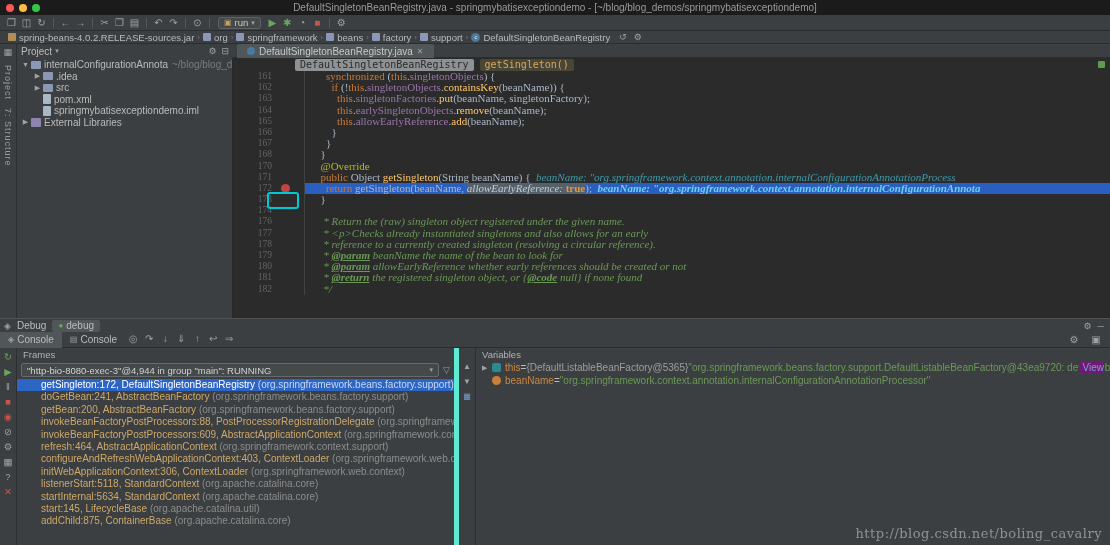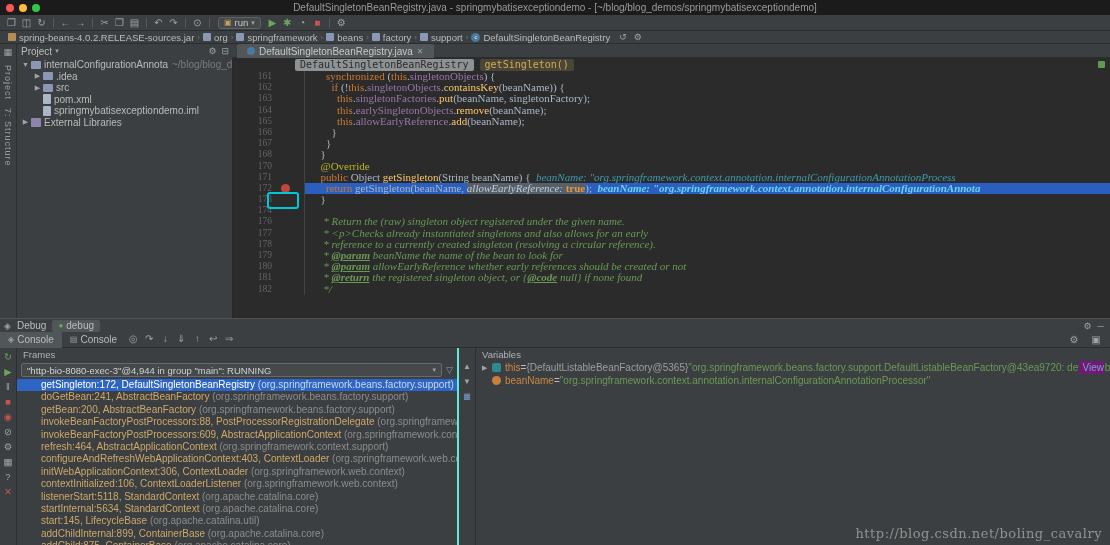--- a/index.html
+++ b/index.html
@@ -118,21 +118,21 @@
   .step-ico{display:inline-block;width:16px;text-align:center;font-size:10px;color:#9da2a6;margin-top:1px;}
   .step-ico:first-of-type{margin-left:10px;}
   .dt-right{margin-left:auto;display:flex;gap:6px;padding-right:6px;}
   .dt-right .step-ico{margin:0;}
 
   .debug-body{position:absolute;left:0;top:348px;width:100%;bottom:0;background:#3c3f41;}
   .dstrip{position:absolute;left:0;top:0;bottom:0;width:17px;border-right:1px solid #2c2e30;
     display:flex;flex-direction:column;align-items:center;padding-top:3px;gap:4px;}
   .ds-ico{font-size:9.5px;color:#9da2a6;height:11px;line-height:11px;}
 
-  .frames{position:absolute;left:17px;top:0;bottom:0;width:442px;border-right:2px solid #5eead4;overflow:hidden;}
+  .frames{position:absolute;left:17px;top:0;bottom:0;width:442px;border-right:5px solid #5eead4;overflow:hidden;}
   .frames-title,.vars-title{height:13px;line-height:13px;padding-left:6px;font-size:9.5px;color:#b0b3b5;}
   .thread-row{height:18px;display:flex;align-items:center;padding:0 4px;gap:4px;}
   .thread-combo{flex:1;height:14px;background:#45494a;border:1px solid #646a6d;border-radius:2px;
     display:flex;align-items:center;justify-content:space-between;padding:0 5px;font-size:9.5px;color:#cfd2d4;
     white-space:nowrap;overflow:hidden;}
   .thread-arrow{font-size:7px;color:#9da2a6;margin-left:4px;}
   .funnel{font-size:9px;color:#7ba1d0;}
   .frame-list{overflow:hidden;}
   .frow{height:12.4px;line-height:12.4px;padding-left:24px;white-space:nowrap;overflow:hidden;font-size:10px;}
   .frow .loc{color:#cda869;}
@@ -452,25 +452,23 @@
       </div>
       <div class="frame-list">
           <div class="frow sel"><span class="loc">getSingleton:172, DefaultSingletonBeanRegistry </span><span class="pkg">(org.springframework.beans.factory.support)</span></div>
           <div class="frow"><span class="loc">doGetBean:241, AbstractBeanFactory </span><span class="pkg">(org.springframework.beans.factory.support)</span></div>
           <div class="frow"><span class="loc">getBean:200, AbstractBeanFactory </span><span class="pkg">(org.springframework.beans.factory.support)</span></div>
           <div class="frow"><span class="loc">invokeBeanFactoryPostProcessors:88, PostProcessorRegistrationDelegate </span><span class="pkg">(org.springframework.context.support)</span></div>
           <div class="frow"><span class="loc">invokeBeanFactoryPostProcessors:609, AbstractApplicationContext </span><span class="pkg">(org.springframework.context.support)</span></div>
           <div class="frow"><span class="loc">refresh:464, AbstractApplicationContext </span><span class="pkg">(org.springframework.context.support)</span></div>
           <div class="frow"><span class="loc">configureAndRefreshWebApplicationContext:403, ContextLoader </span><span class="pkg">(org.springframework.web.context)</span></div>
           <div class="frow"><span class="loc">initWebApplicationContext:306, ContextLoader </span><span class="pkg">(org.springframework.web.context)</span></div>
-          <div class="frow"><span class="loc">contextInitialized:106, ContextLoaderListener </span><span class="pkg">(org.springframework.web.context)</span></div>
           <div class="frow"><span class="loc">listenerStart:5118, StandardContext </span><span class="pkg">(org.apache.catalina.core)</span></div>
           <div class="frow"><span class="loc">startInternal:5634, StandardContext </span><span class="pkg">(org.apache.catalina.core)</span></div>
           <div class="frow"><span class="loc">start:145, LifecycleBase </span><span class="pkg">(org.apache.catalina.util)</span></div>
-          <div class="frow"><span class="loc">addChildInternal:899, ContainerBase </span><span class="pkg">(org.apache.catalina.core)</span></div>
           <div class="frow"><span class="loc">addChild:875, ContainerBase </span><span class="pkg">(org.apache.catalina.core)</span></div>
         </div>
     </div>
 
     <div class="midstrip">
         <span class="ms-ico" style="color: rgb(157, 162, 166);">▲</span>
         <span class="ms-ico" style="color: rgb(157, 162, 166);">▼</span>
         <span class="ms-ico" style="color: rgb(123, 161, 208);">▦</span>
       </div>
 

